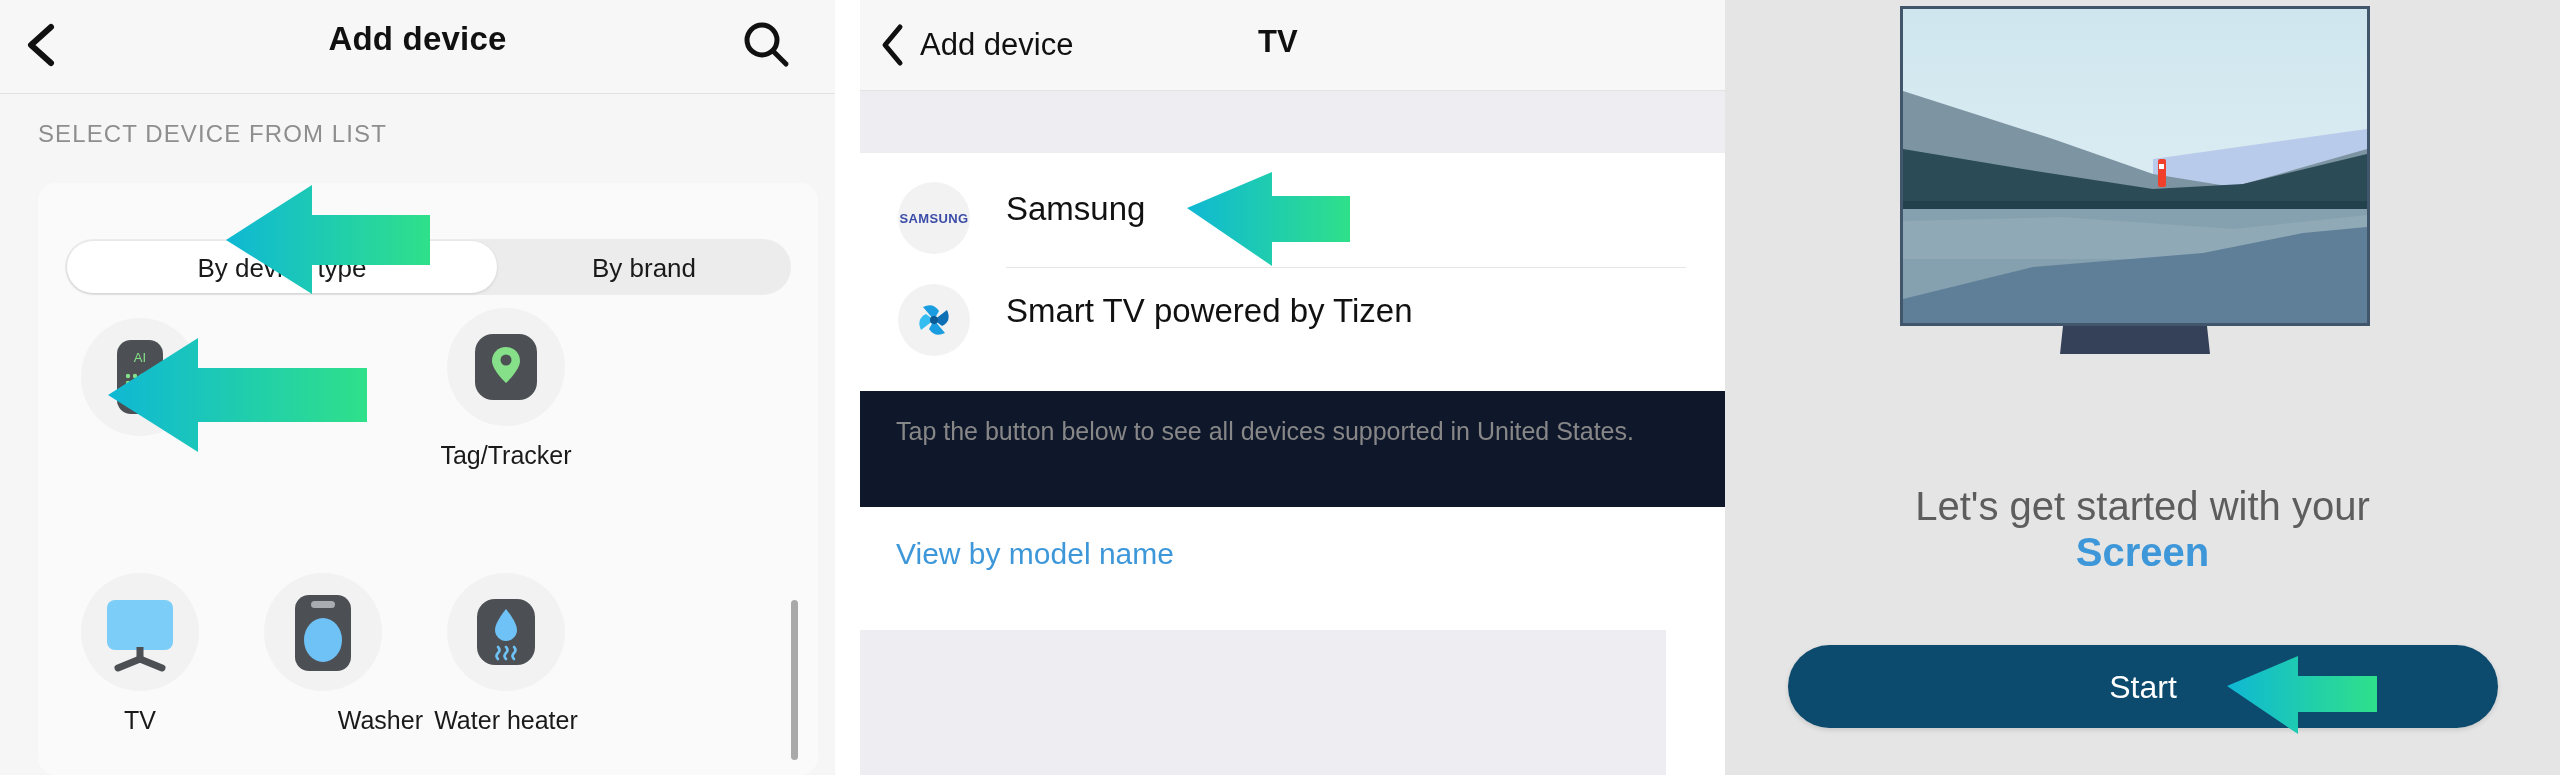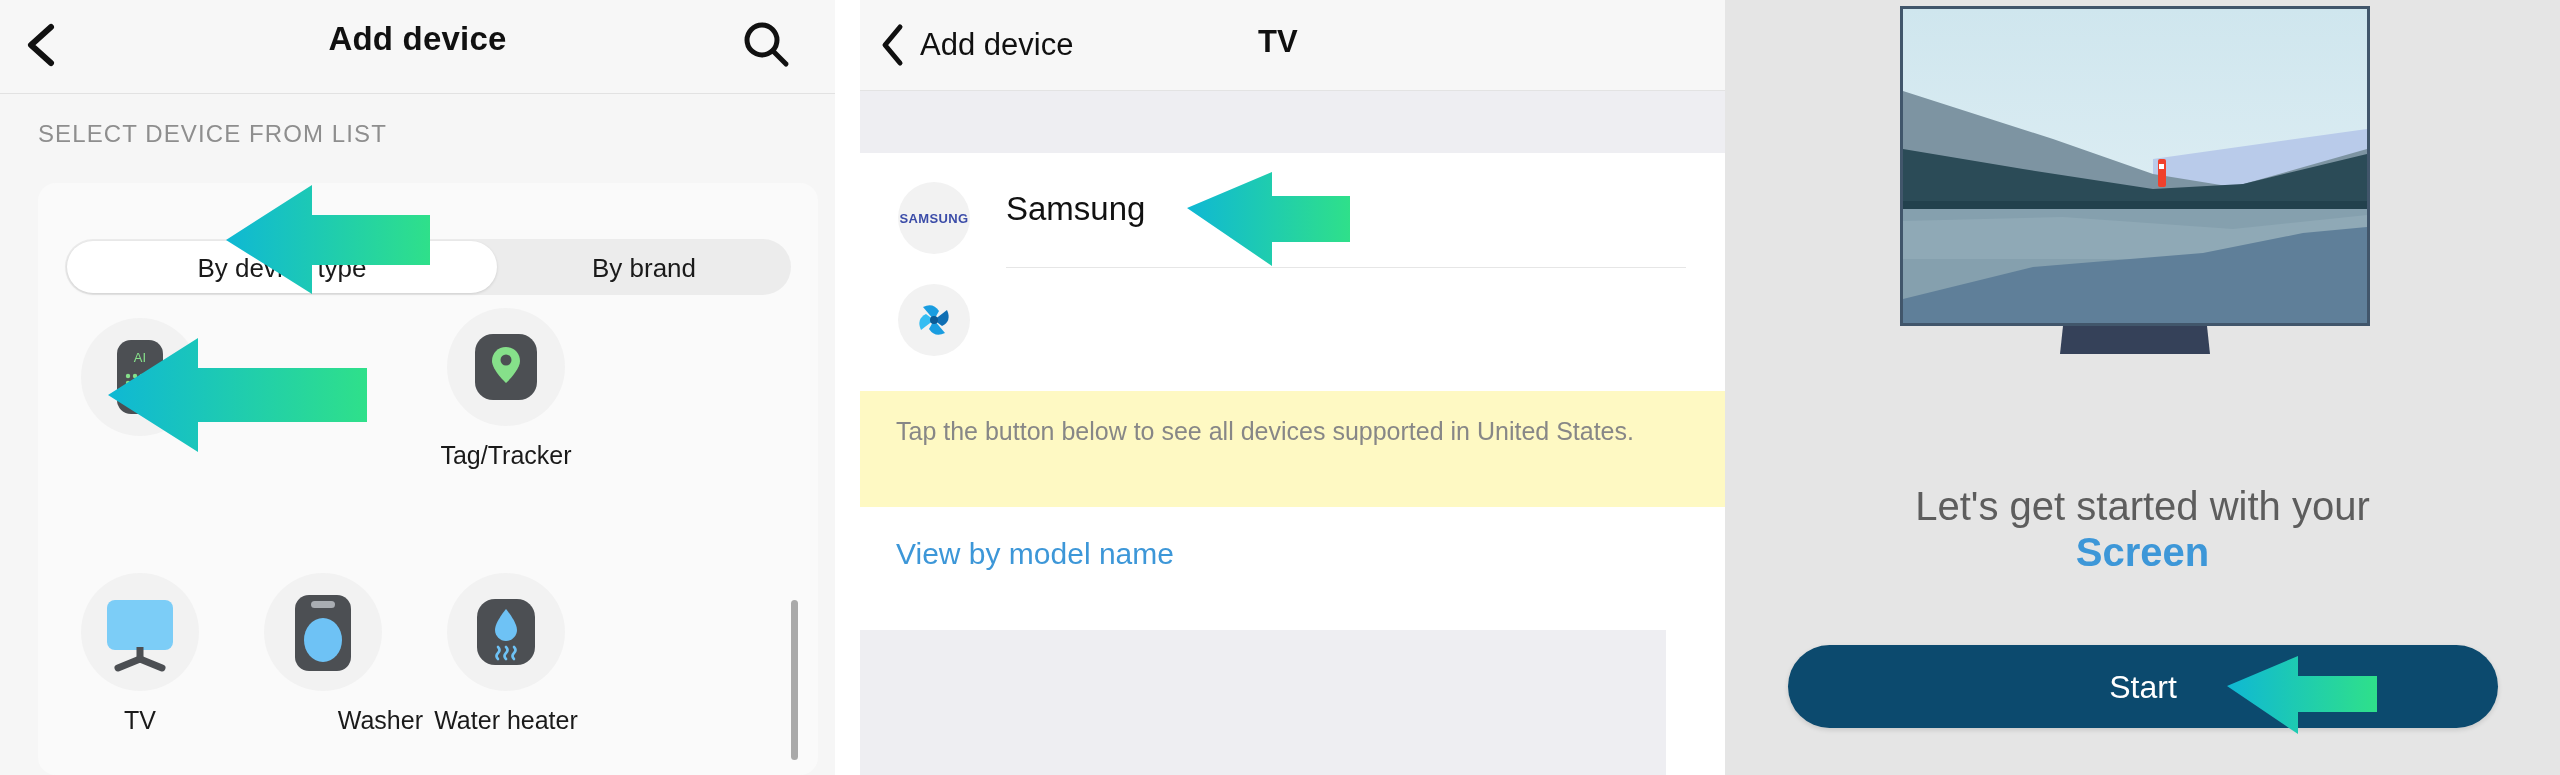--- a/index.html
+++ b/index.html
@@ -56,21 +56,21 @@
   #p2-backlabel{font-size:31px;color:#101010;margin-left:12px;}
   #p2-title{position:absolute;left:398px;top:24px;font-size:31px;font-weight:bold;color:#101010;}
   #p2-topstrip{position:absolute;left:0;top:91px;width:865px;height:62px;background:#eeeef2;}
 
   .brandrow{position:absolute;left:0;width:865px;height:100px;cursor:pointer;}
   .brand-bubble{position:absolute;left:38px;top:14px;width:72px;height:72px;border-radius:50%;
                 background:#f2f2f2;display:flex;align-items:center;justify-content:center;}
   .brand-name{position:absolute;left:146px;top:22px;font-size:33px;color:#111;}
   .rowdivider{position:absolute;left:146px;width:680px;height:1px;background:#e6e6e6;}
 
-  #p2-infobox{position:absolute;left:0;top:391px;width:865px;height:116px;background:#fef9c3;}
+  #p2-infobox{position:absolute;left:0;top:391px;width:865px;height:116px;background:#0f172a;}
   #p2-infotext{position:absolute;left:36px;top:22px;width:790px;font-size:25px;color:#878787;
                line-height:36px;}
   #p2-link{position:absolute;left:36px;top:537px;font-size:30px;color:#3d97d8;cursor:pointer;}
   #p2-bottomblock{position:absolute;left:0;top:630px;width:806px;height:145px;background:#eeeef2;}
 
   
   #panel3{left:1725px;width:835px;background:#e5e5e5;}
   #tv{position:absolute;left:175px;top:6px;width:470px;height:328px;}
   #tv-frame{position:absolute;left:0;top:0;width:470px;height:320px;
             border:3px solid #41566b;box-sizing:border-box;overflow:hidden;background:#d6e8ef;}
@@ -229,20 +229,21 @@
     <div class="brandrow" style="top:270px;">
       <div class="brand-bubble">
         <svg width="46" height="46" viewBox="0 0 46 46">
           <path d="M23 23 L12 10 Q22 5 28 14 Z" fill="#1a9de0"></path>
           <path d="M23 23 L36 13 Q41 24 31 29 Z" fill="#0f6fb4"></path>
           <path d="M23 23 L34 36 Q24 41 18 32 Z" fill="#1a9de0"></path>
           <path d="M23 23 L10 33 Q5 22 15 17 Z" fill="#35bdf2"></path>
           <circle cx="23" cy="23" r="4" fill="#0d5a94"></circle>
         </svg>
       </div>
+      <div class="brand-name">Smart TV powered by Tizen</div>
     </div>
 
     <div id="p2-infobox">
       <div id="p2-infotext">Tap the button below to see all devices supported in United States.</div>
     </div>
 
     <div id="p2-link">View by model name</div>
 
     <div id="p2-bottomblock"></div>
   </div>

